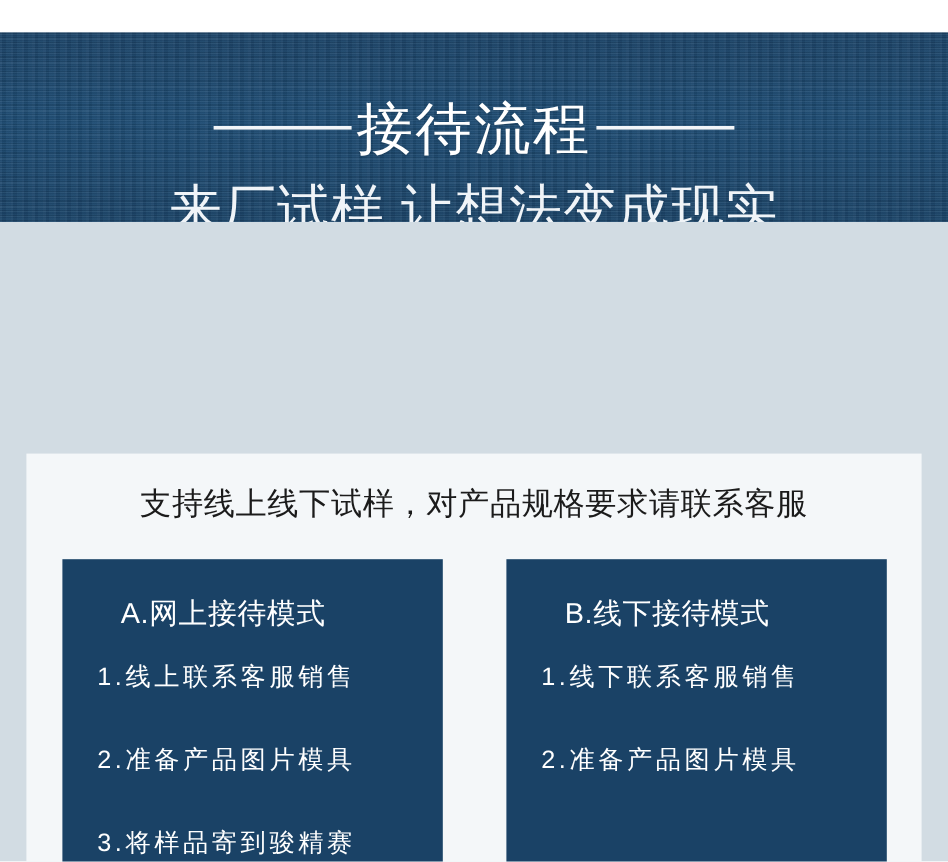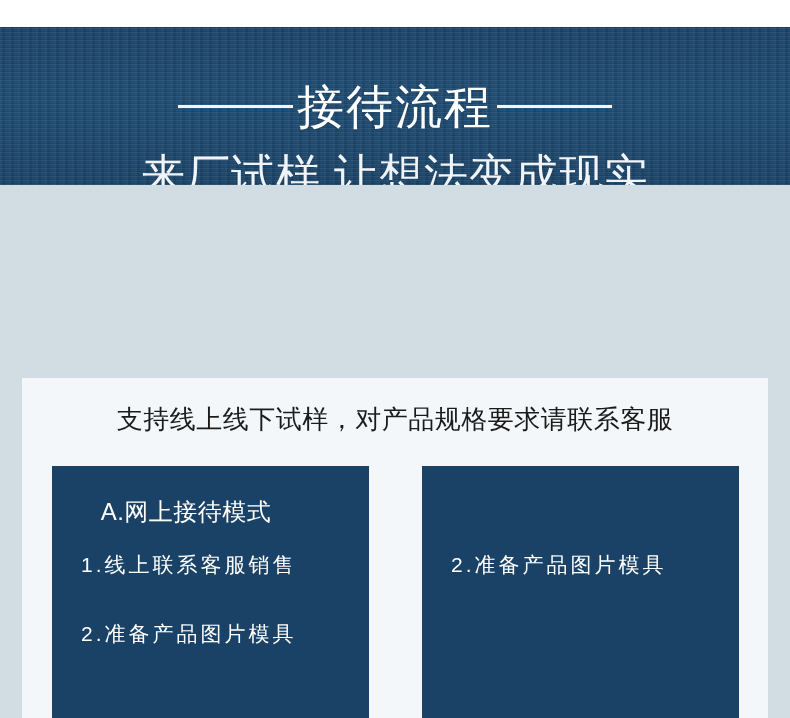--- a/index.html
+++ b/index.html
@@ -197,26 +197,29 @@
 
       <div class="intro">支持线上线下试样，对产品规格要求请联系客服</div>
 
       <div class="cards">
 
         <div class="card">
           <div class="card-title">A.网上接待模式</div>
           <ul class="card-list">
             <li class="card-item">1.线上联系客服销售</li>
             <li class="card-item">2.准备产品图片模具</li>
+            <li class="card-item">3.将样品寄到骏精赛</li>
 
           </ul>
         </div>
 
         <div class="card">
+          <div class="card-title">B.线下接待模式</div>
           <ul class="card-list">
+            <li class="card-item">1.线下联系客服销售</li>
             <li class="card-item">2.准备产品图片模具</li>
 
           </ul>
         </div>
 
       </div>
     </div>
   </div>
 
 </div>

